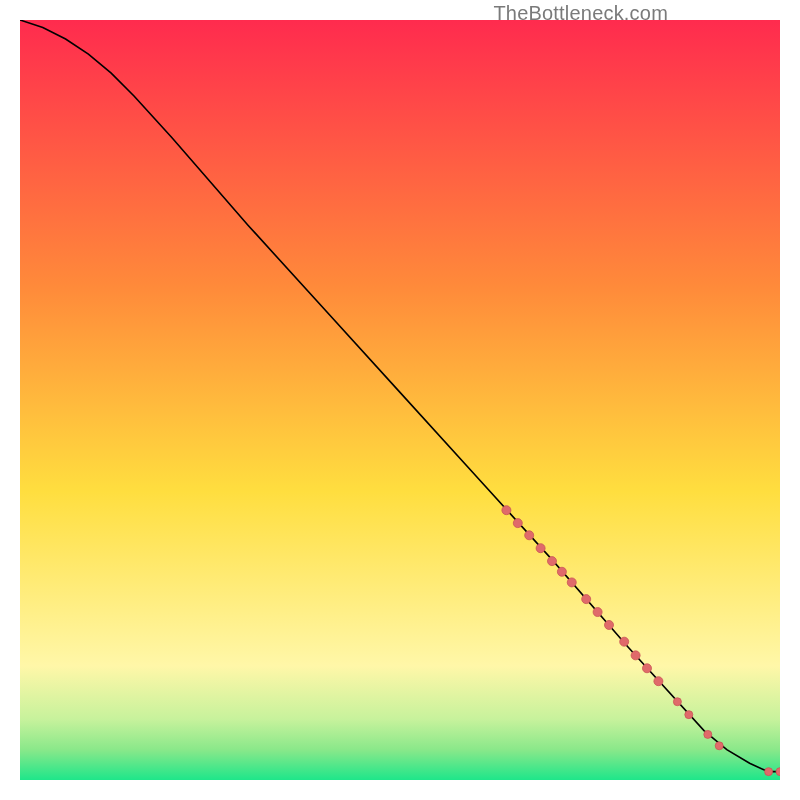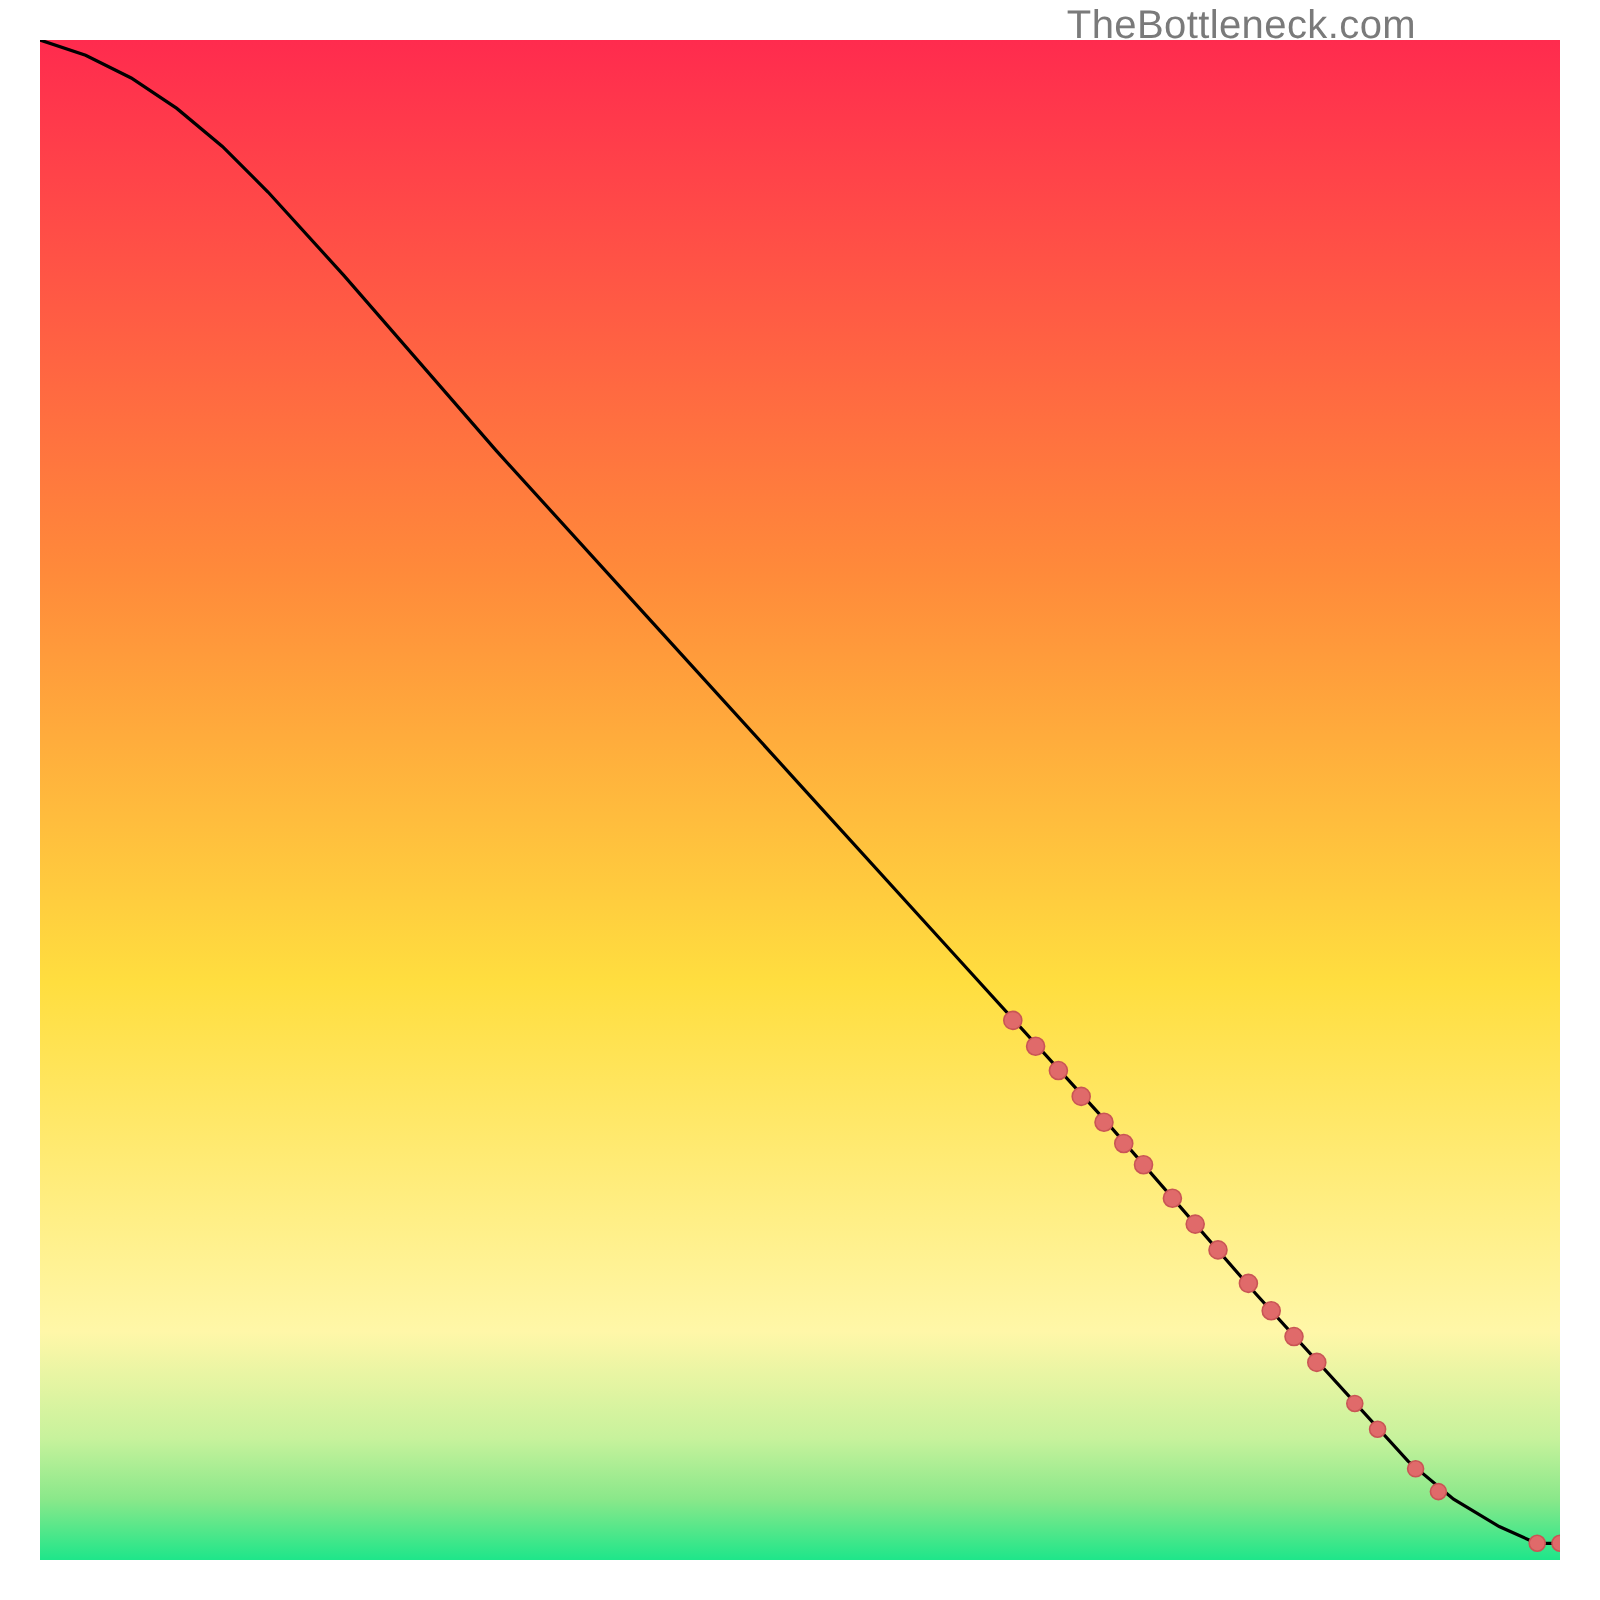--- a/index.html
+++ b/index.html
@@ -8,21 +8,20 @@
     width: 800px;
     height: 800px;
     background: #ffffff;
     font-family: Arial, Helvetica, sans-serif;
     overflow: hidden;
   }
   .container {
     position: relative;
     width: 676px;
     height: 800px;
-    padding-left: 40px;
   }
   .watermark {
     position: absolute;
     top: 2px;
     right: 8px;
     font-size: 20px;
     color: #7a7a7a;
     font-weight: 500;
     letter-spacing: 0.2px;
     z-index: 20;

